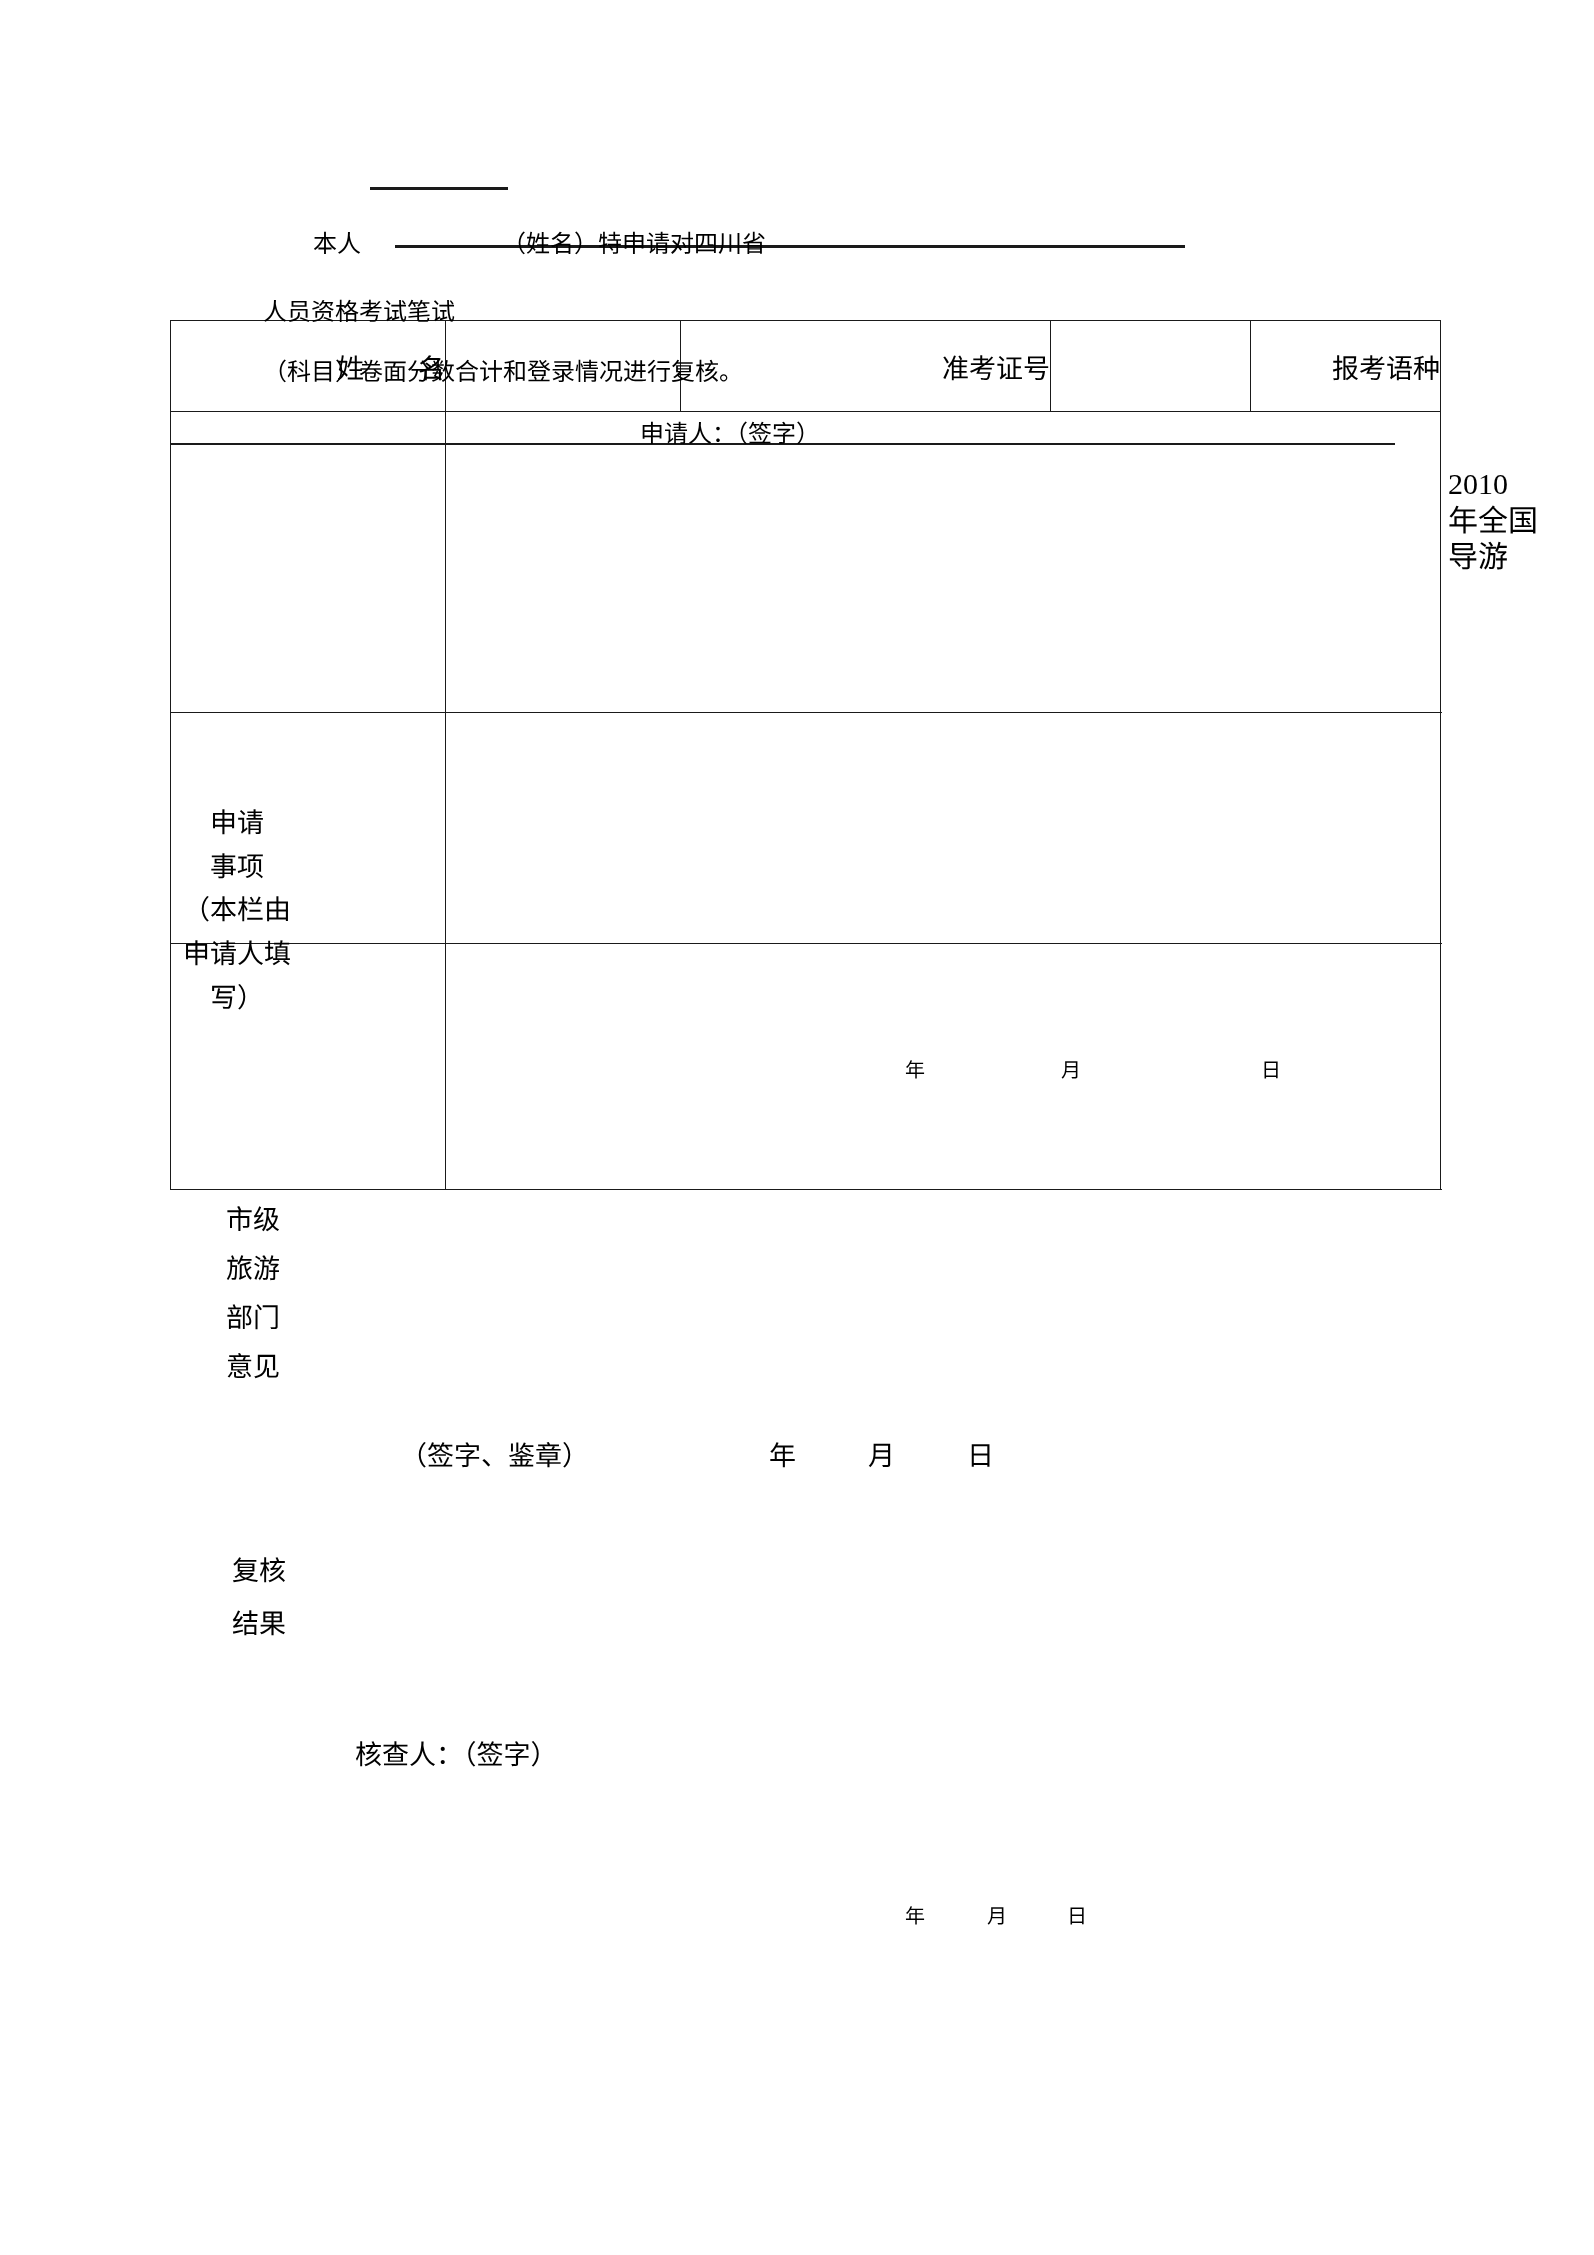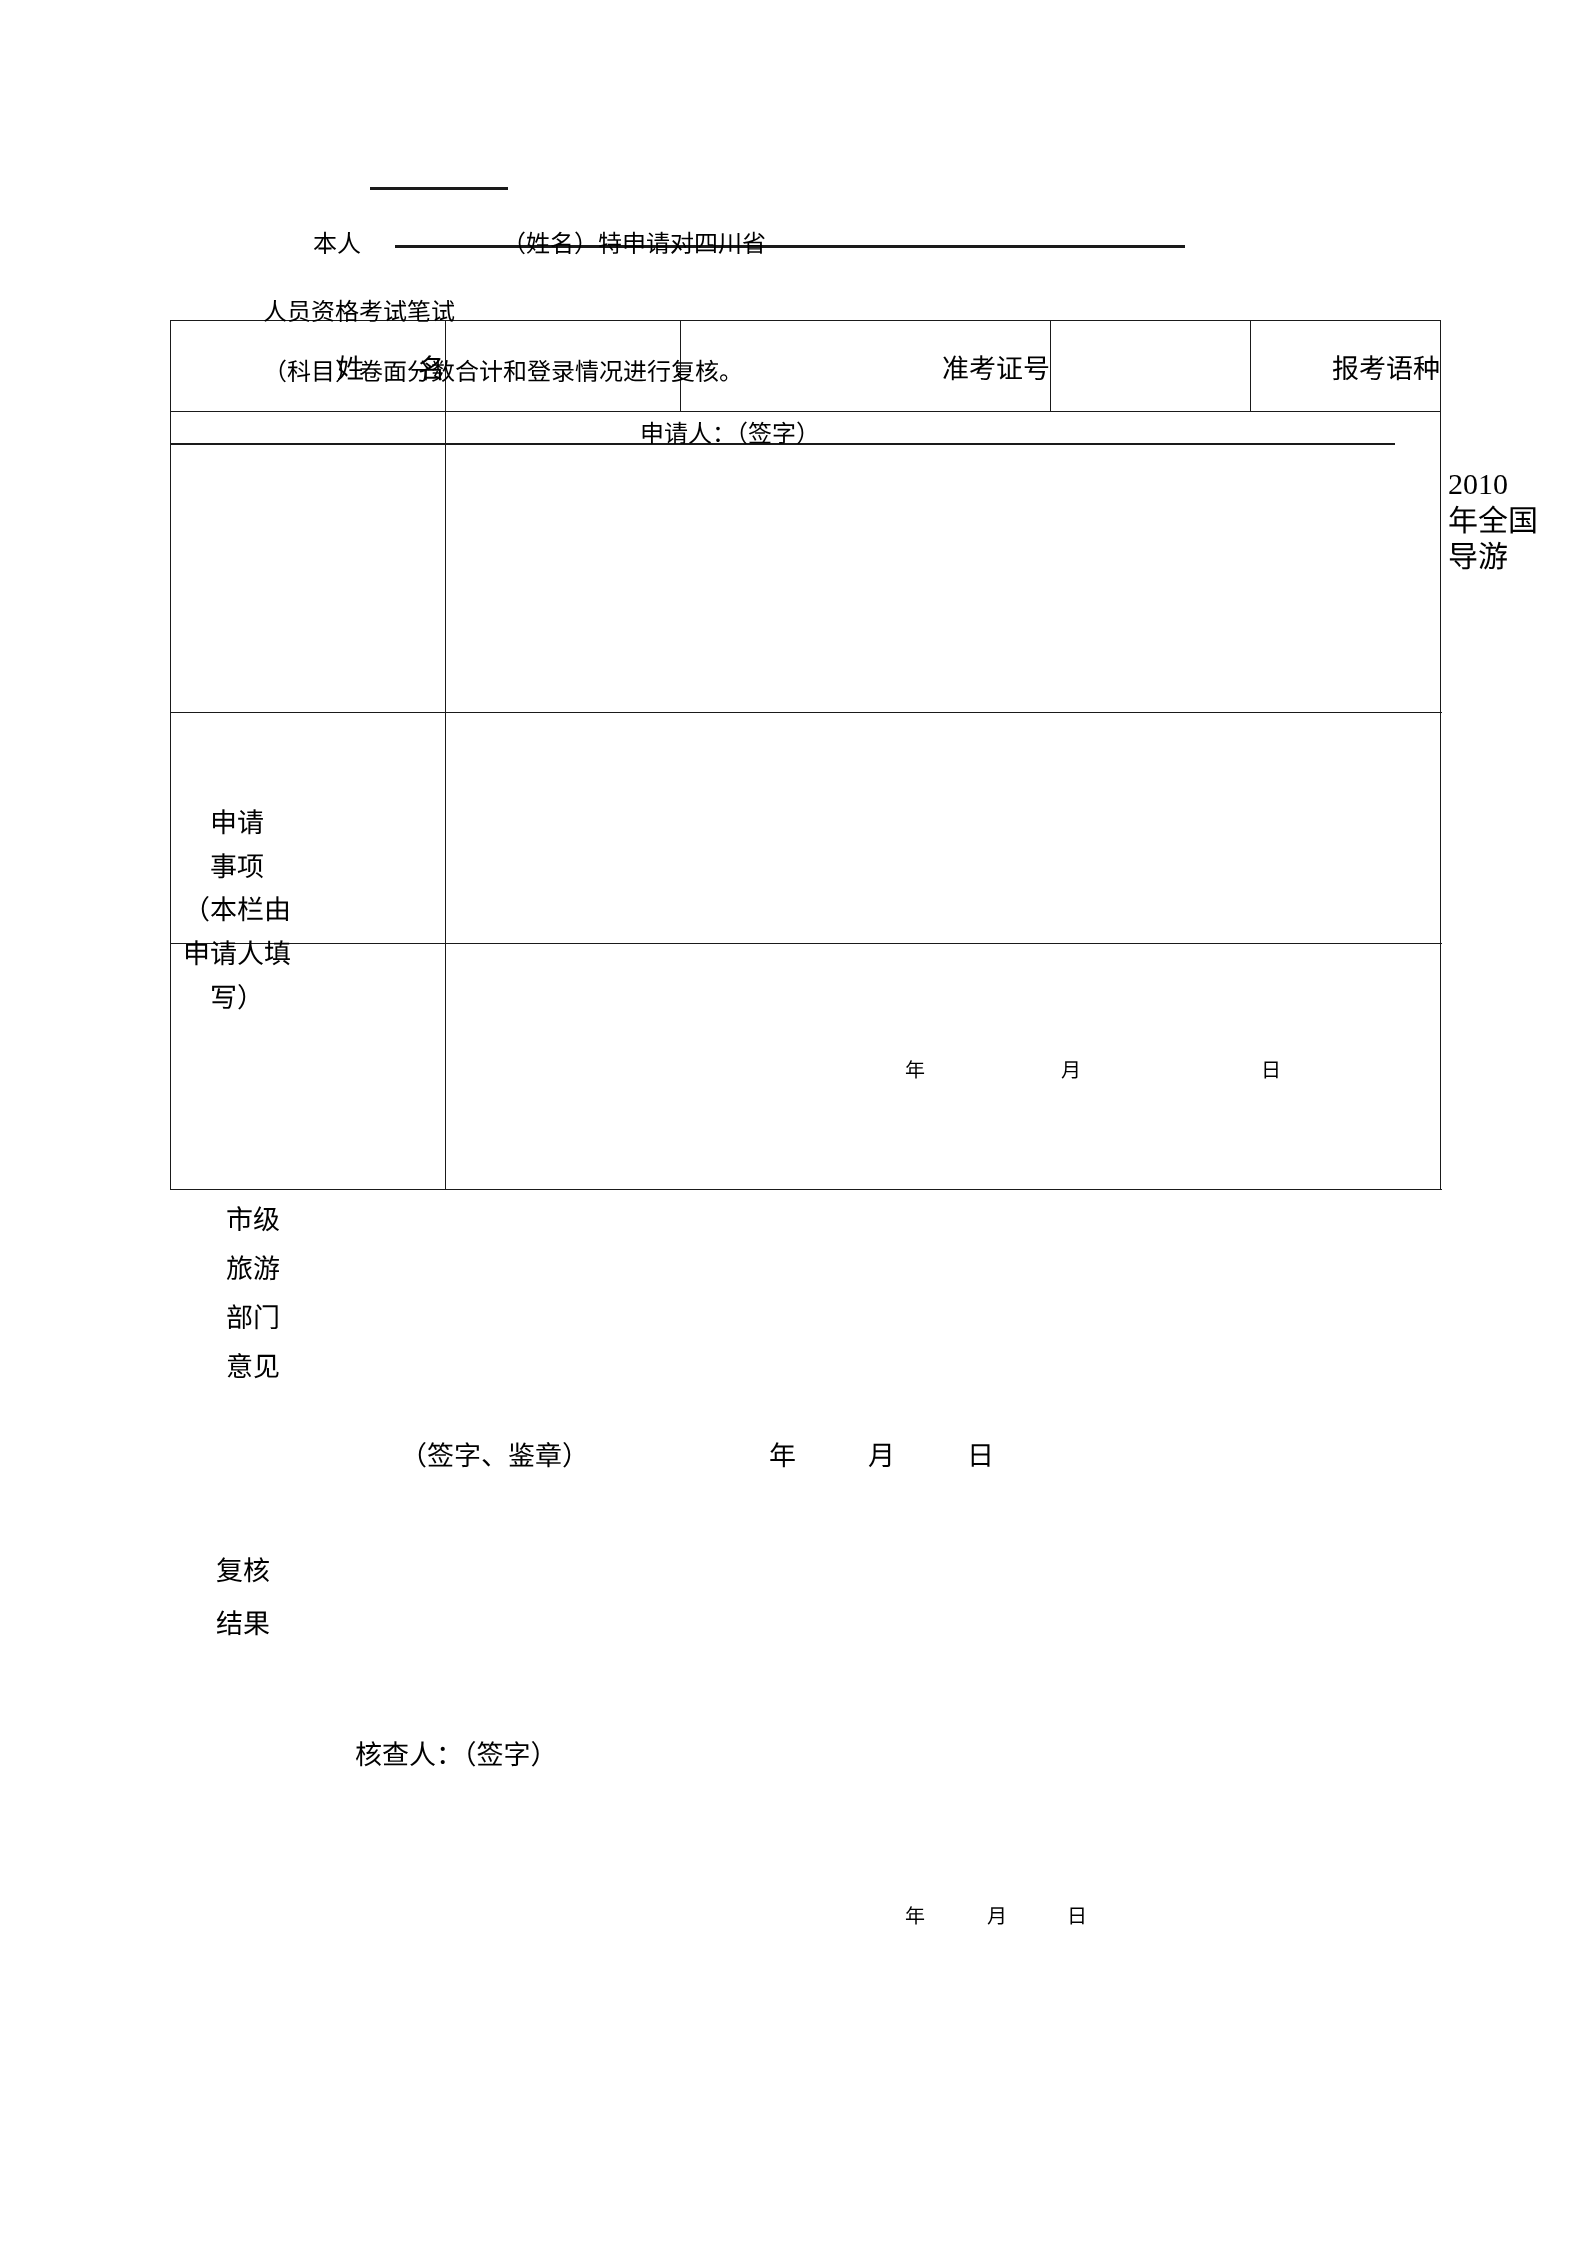--- a/index.html
+++ b/index.html
@@ -105,21 +105,21 @@
     z-index: 5;
   }
   #label-city-opinion {
     left: 178px;
     top: 1196px;
     width: 150px;
     line-height: 1.82;
     z-index: 5;
   }
   #label-review-result {
-    left: 168px;
+    left: 184px;
     top: 1545px;
     width: 150px;
     line-height: 1.95;
     z-index: 5;
   }
 
   
   .apply-body {
     position: absolute;
     left: 255px;

